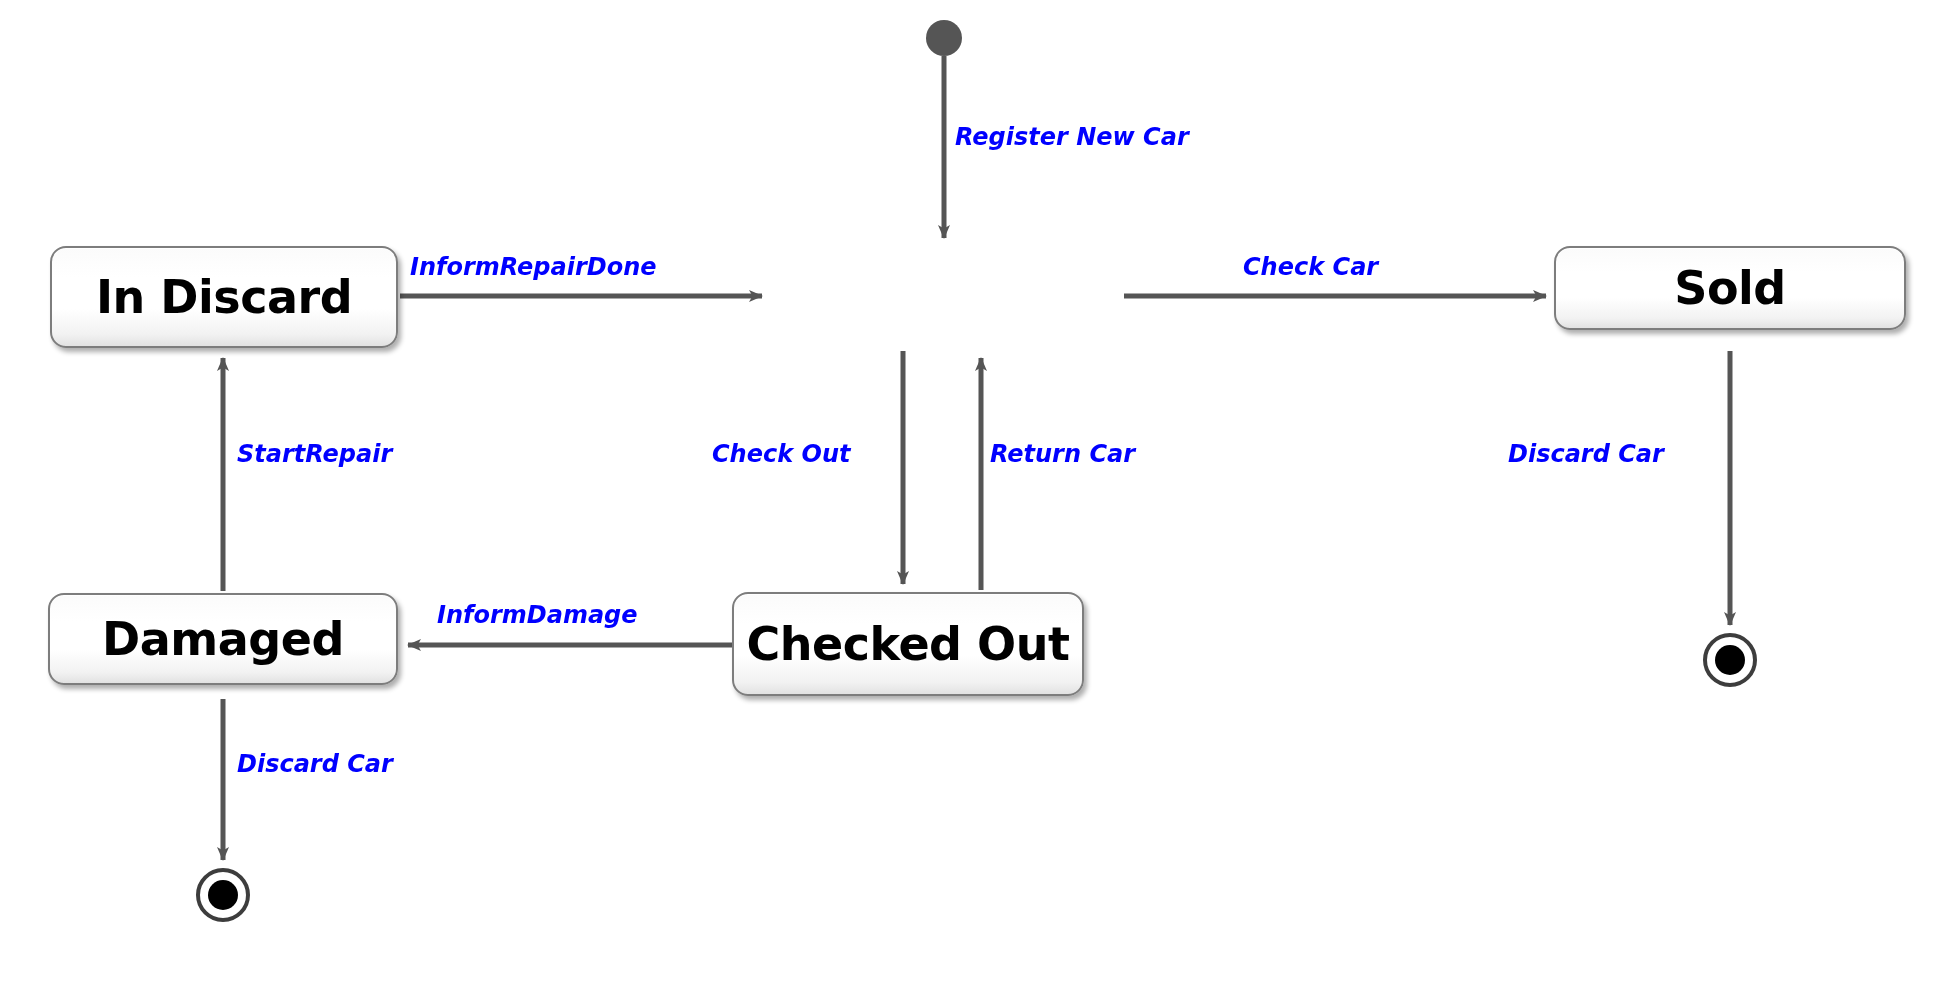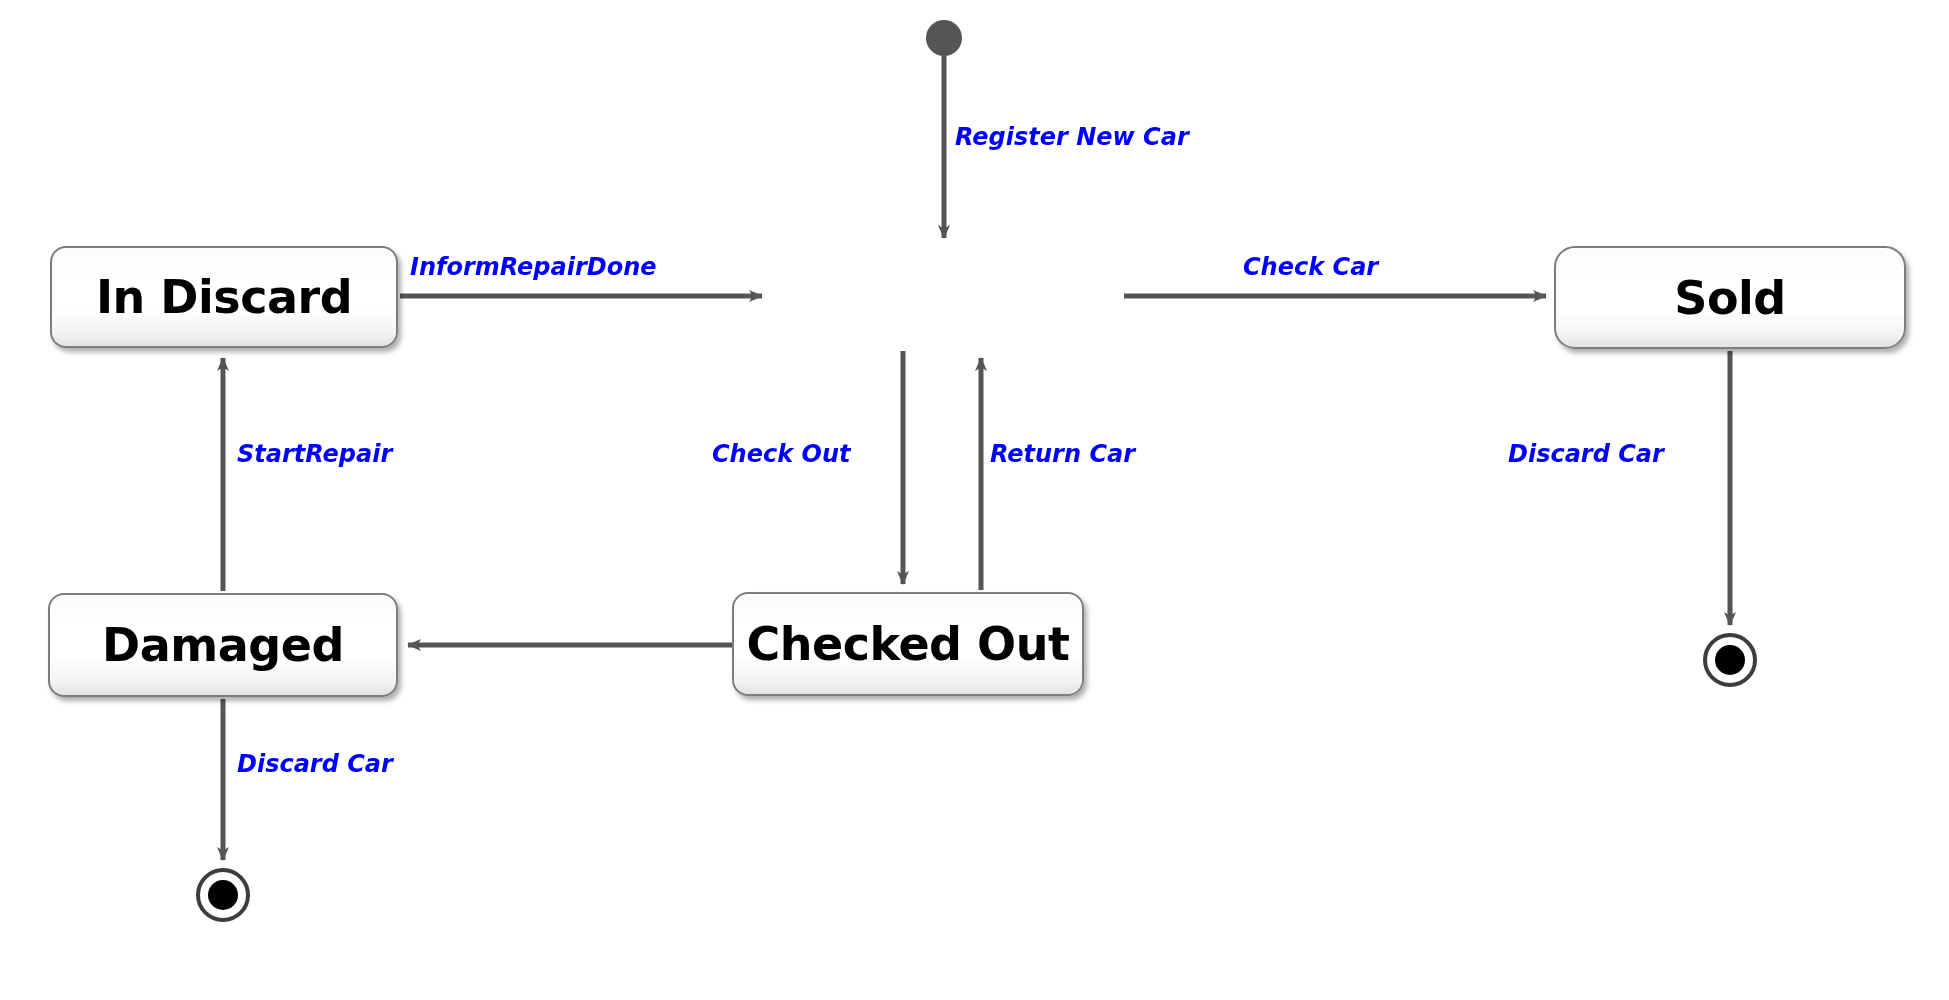--- a/index.html
+++ b/index.html
@@ -131,25 +131,25 @@
     <g>
       <line x1="223" y1="699" x2="223" y2="860" stroke="#555555" stroke-width="5" marker-end="url(#arrowhead)"></line>
     </g>
   </svg>
 
   <div class="state" style="left:50px; top:246px; width:348px; height:102px;">
     <span class="state-label">In Discard</span>
   </div>
 
 
-  <div class="state" style="left:1554px; top:246px; width:352px; height:103px;border-radius:21px;">
+  <div class="state" style="left:1554px; top:246px; width:352px; height:84px;">
     <span class="state-label">Sold</span>
   </div>
 
-  <div class="state" style="left:48px; top:593px; width:350px; height:104px;">
+  <div class="state" style="left:48px; top:593px; width:350px; height:92px;">
     <span class="state-label">Damaged</span>
   </div>
 
   <div class="state" style="left:732px; top:592px; width:352px; height:104px;">
     <span class="state-label">Checked Out</span>
   </div>
 
   <div class="initial-state" style="left:926px; top:20px; width:36px; height:36px;"></div>
 
   <div class="final-state" style="left:196px; top:868px; width:54px; height:54px;">
@@ -167,16 +167,17 @@
   <span class="tlabel" style="left:1243px; top:255px;">Check Car</span>
 
   <span class="tlabel" style="left:237px; top:442px;text-align:center;">StartRepair</span>
 
   <span class="tlabel" style="left:712px; top:442px;">Check Out</span>
 
   <span class="tlabel" style="left:990px; top:442px;">Return Car</span>
 
   <span class="tlabel" style="left:1508px; top:442px;">Discard Car</span>
 
+  <span class="tlabel" style="left:437px; top:603px;">InformDamage</span>
 
   <span class="tlabel" style="left:237px; top:752px;">Discard Car</span>
 
 </div>
 
 </body></html>

